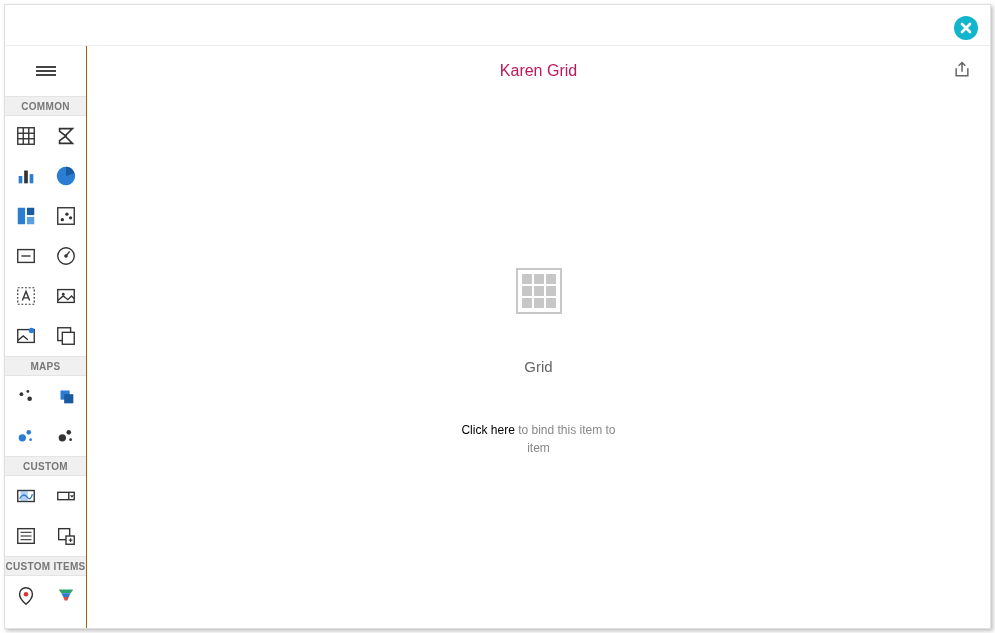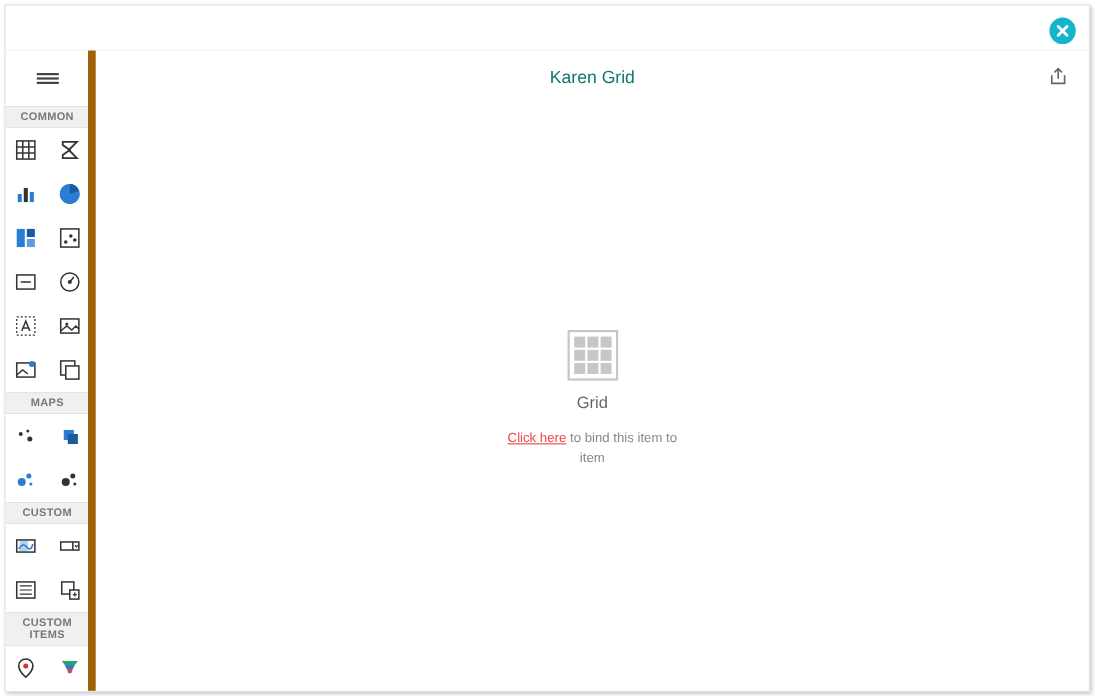--- a/index.html
+++ b/index.html
@@ -38,21 +38,21 @@
   }
   .close-btn svg { width: 14px; height: 14px; }
   .body {
     flex: 1;
     display: flex;
     border-top: 1px solid #ededed;
     min-height: 0;
   }
   .toolbox {
     width: 82px;
-    border-right: 7px solid #a16207;
+    border-right: 1px solid #a16207;
     background: #fff;
     overflow-y: auto;
     display: flex;
     flex-direction: column;
     align-items: center;
   }
   .hamburger {
     width: 82px;
     height: 50px;
     display: flex;
@@ -96,52 +96,53 @@
     position: relative;
   }
   .content-header {
     height: 50px;
     display: flex;
     align-items: center;
     justify-content: center;
     position: relative;
   }
   .content-title {
-    color: #0f766e;
+    color: #be185d;
     font-size: 16px;
     font-weight: 400;
   }
   .export-btn {
     position: absolute;
     right: 18px;
     top: 14px;
     cursor: pointer;
   }
   .export-btn svg { width: 20px; height: 20px; }
   .placeholder {
     flex: 1;
     display: flex;
     flex-direction: column;
     align-items: center;
     justify-content: center;
+    gap: 32px;
   }
   .ph-icon {
     width: 46px; height: 46px;
     border: 2px solid #c7c7c7;
     display: grid;
     grid-template-columns: repeat(3,1fr);
     grid-template-rows: repeat(3,1fr);
     gap: 2px;
     padding: 4px;
     margin-bottom: 12px;
   }
   .ph-icon div { background: #c7c7c7; }
   .ph-label { color: #666; font-size: 15px; margin-bottom: 14px; }
   .ph-hint { color: #888; font-size: 12px; text-align: center; line-height: 1.5; max-width: 180px; }
-  .ph-hint a { color: #ef4444; text-decoration: underline; cursor: pointer; }
+  .ph-hint a { color: #000000; cursor: pointer; }
 </style>
 </head>
 <body>
 
 <div class="frame">
   <div class="topbar">
     <div class="close-btn">
       <svg viewBox="0 0 14 14">
           <path d="M3 3 L11 11 M11 3 L3 11" stroke="#fff" stroke-width="2.6" stroke-linecap="round"></path>
         </svg>

